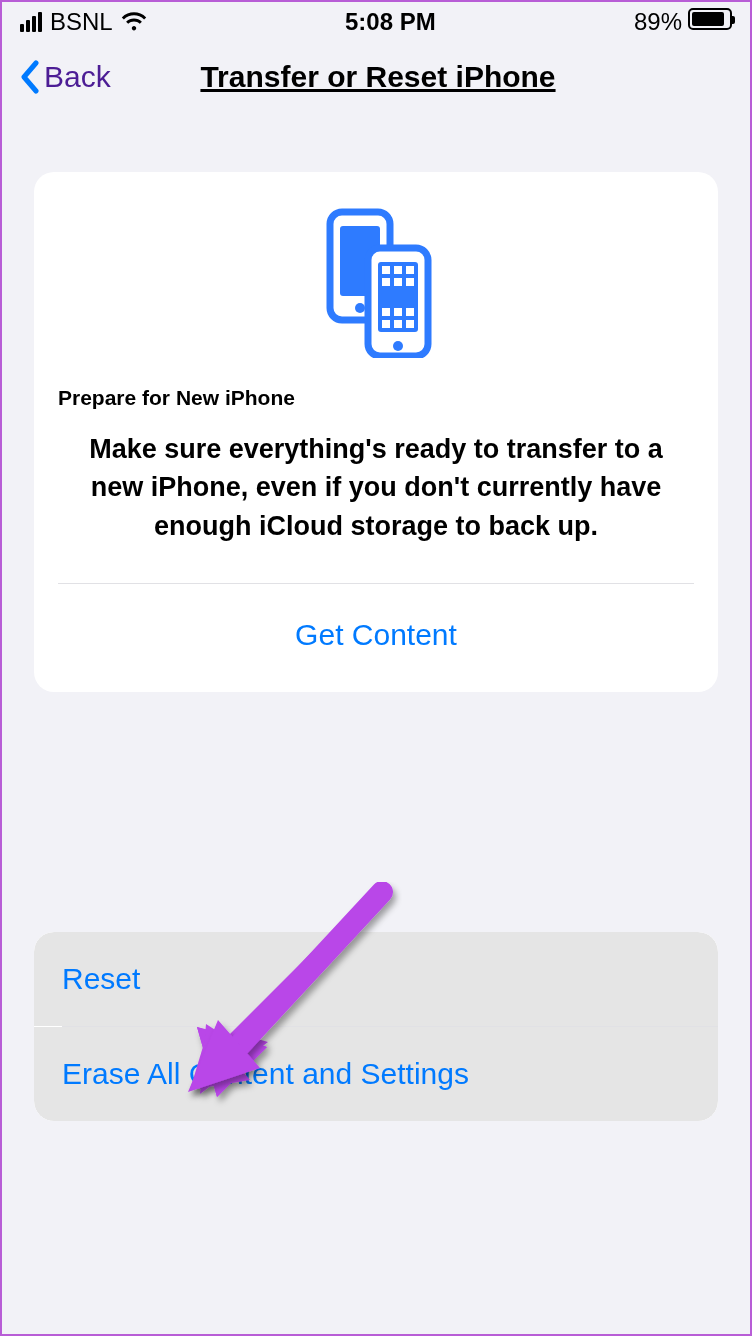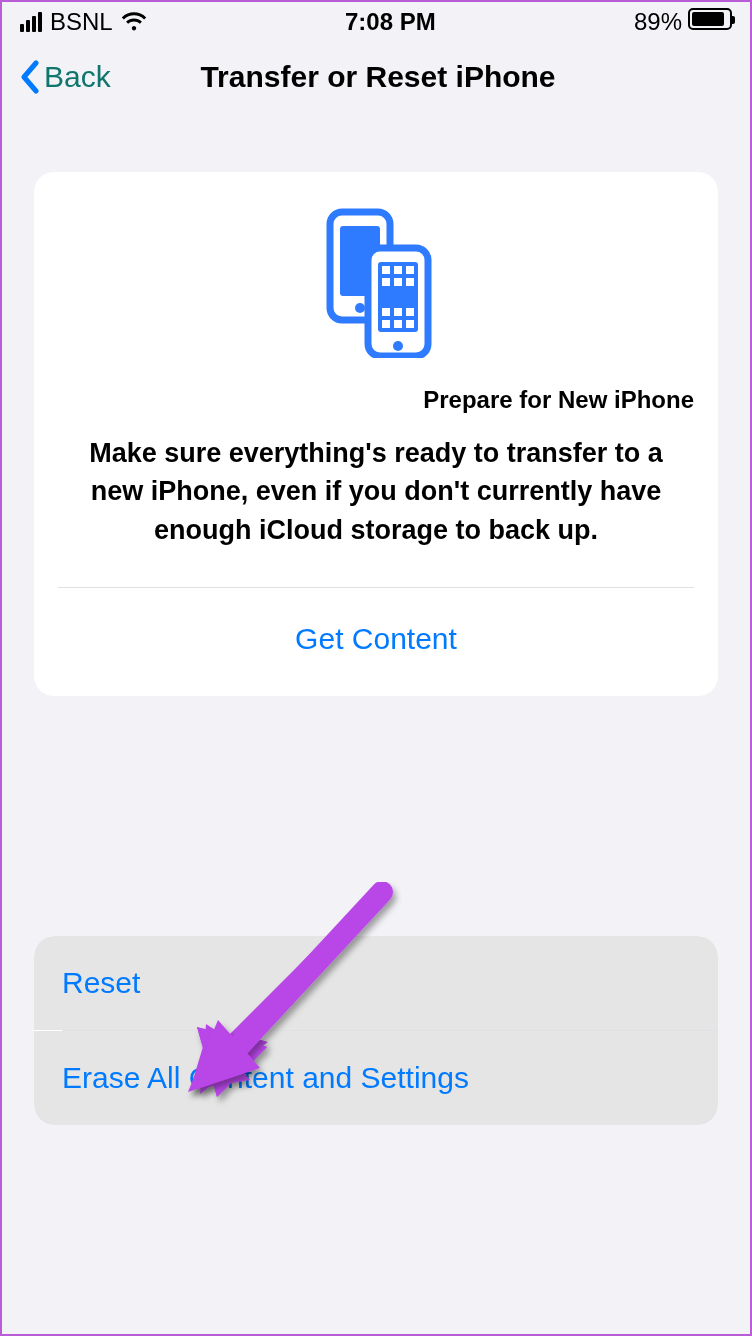--- a/index.html
+++ b/index.html
@@ -47,43 +47,44 @@
   .nav-bar {
     height: 70px;
     display: flex;
     align-items: center;
     padding: 0 16px;
     background: #f2f2f7;
     position: relative;
   }
   .back-btn {
     display: flex; align-items: center; gap: 4px;
-    color: #0f766e; font-size: 30px; font-weight: 400;
+    color: #4c1d95; font-size: 30px; font-weight: 400;
     cursor: pointer;
   }
   .back-chevron svg { display:block; }
   .nav-title {
     position:absolute; left:4px; right:0; text-align:center;
     font-size: 30px; font-weight: 600; color:#000;
     pointer-events:none;
+    text-decoration:underline;
   }
 
   
   .content { padding: 60px 32px 0 32px; }
 
   .card {
     background: #fff;
     border-radius: 20px;
     overflow: hidden;
   }
 
   .prepare-card { padding-top: 36px; }
   .card-illustration { display:flex; justify-content:center; margin-bottom: 28px; }
   .card-title {
-    font-size: 24px; font-weight: 700; text-align:right;
+    font-size: 21px; font-weight: 700; text-align:left;
     padding: 0 24px 20px 24px;
   }
   .card-body {
     font-size: 27px; line-height: 1.42; text-align:center;
     color:#000; padding: 0 34px 38px 34px; font-weight: bold;
   }
   .card-divider { height:1px; background:#e1e1e5; margin: 0 24px; }
   .card-action {
     text-align:center; color:#007aff; font-size:30px; font-weight:400;
     padding: 34px 0 40px 0; cursor:pointer;
@@ -119,21 +120,21 @@
         <span></span>
         <span></span>
     </span>
     <span>BSNL</span>
     <span class="wifi-icon">
       <svg width="26" height="20" viewBox="0 0 26 20">
         <path d="M13 18.5c1.2 0 2.2-1 2.2-2.2 0-1.2-1-2.2-2.2-2.2s-2.2 1-2.2 2.2c0 1.2 1 2.2 2.2 2.2z M7.2 11.8c3.2-3.2 8.4-3.2 11.6 0l2.1-2.1c-4.4-4.4-11.4-4.4-15.8 0l2.1 2.1z M2.9 7.5c5.6-5.6 14.6-5.6 20.2 0l2.1-2.1C18.4-1.4 7.6-1.4 .8 5.4l2.1 2.1z" fill="#000"></path>
       </svg>
     </span>
   </div>
-  <div class="status-time">7:08 PM</div>
+  <div class="status-time">5:08 PM</div>
   <div class="status-right">
     <span>89%</span>
     <span class="battery">
         <span class="battery-fill"></span>
       </span>
   </div>
 </div>
 
 <div class="nav-bar">
   <div class="back-btn">

